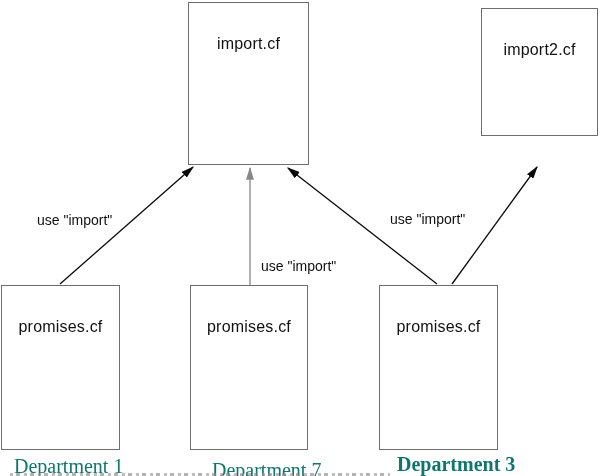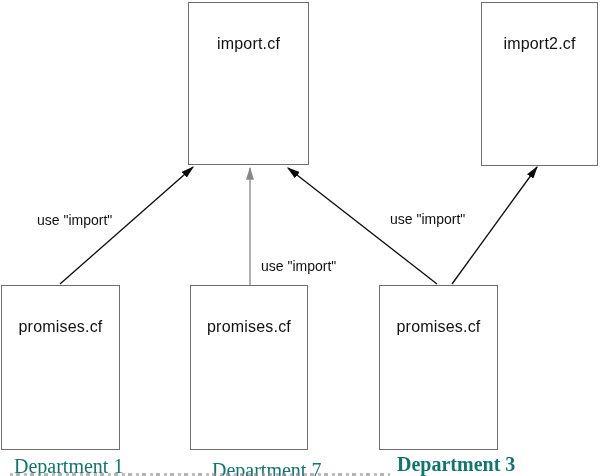--- a/index.html
+++ b/index.html
@@ -85,21 +85,21 @@
     <line class="arrow-dark" x1="60" y1="284" x2="193" y2="167" marker-end="url(#head-dark)"></line>
     <line class="arrow-light" x1="250" y1="285" x2="250" y2="168" marker-end="url(#head-light)"></line>
     <line class="arrow-dark" x1="437" y1="284" x2="288" y2="168" marker-end="url(#head-dark)"></line>
     <line class="arrow-dark" x1="452" y1="284" x2="537" y2="167" marker-end="url(#head-dark)"></line>
   </svg>
 
   <div class="box" style="left:188px; top:2px; width:121px; height:163px;">
     <div class="box-label">import.cf</div>
   </div>
 
-  <div class="box" style="left:481px; top:2px; width:117px; height:164px;">
+  <div class="box" style="left:481px; top:8px; width:117px; height:128px;">
     <div class="box-label">import2.cf</div>
   </div>
 
   <div class="box" style="left:1px; top:285px; width:119px; height:165px;">
     <div class="box-label">promises.cf</div>
   </div>
 
   <div class="box" style="left:190px; top:285px; width:118px; height:165px;">
     <div class="box-label">promises.cf</div>
   </div>

